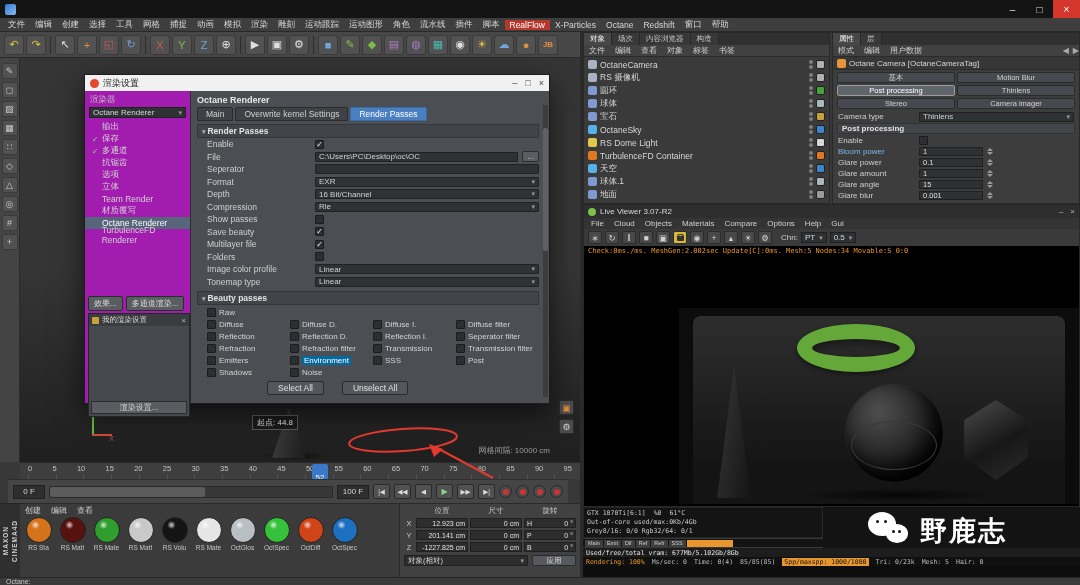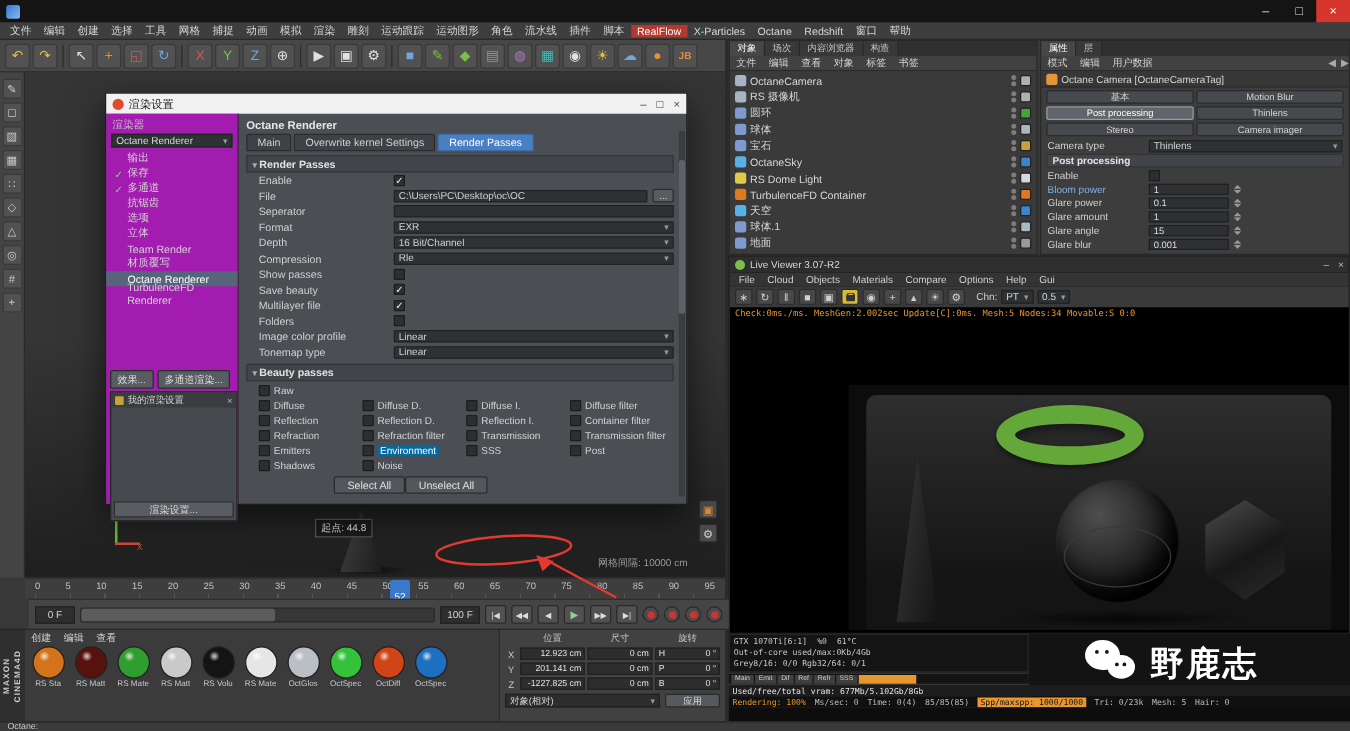--- a/index.html
+++ b/index.html
@@ -73,21 +73,21 @@
   .chk{width:9px;height:9px;background:#2c2f32;border:1px solid #1c1c1c;border-radius:1px;display:flex;align-items:center;justify-content:center;font-size:8px;color:#f0f0f0;flex:none}
   .tfield{background:#2f3235;border:1px solid #212121;height:10px;display:flex;align-items:center;padding:0 3px;font-size:8px;color:#cfcfcf;border-radius:1px}
   .dd{background:#2f3235;border:1px solid #212121;height:10px;display:flex;align-items:center;justify-content:space-between;padding:0 3px;font-size:8px;color:#cfcfcf;border-radius:1px}
   .dd::after{content:"▾";color:#9a9a9a;font-size:7px;margin-left:4px}
   .grow{flex:1}
   .mini{padding:0 4px;font-size:8px}
   .prow{display:flex;align-items:flex-end;height:12px;padding-left:10px}
   .pcell{width:83px;display:flex;align-items:center;gap:3px;font-size:8px;color:#d2d2d2}
   .pcell .plabel{white-space:nowrap;overflow:hidden}
   .pcell.envhl .plabel{background:#0369a1;color:#fff;padding:0 2px}
-  .dlg-actions{display:flex;gap:0;padding:4px 0 0 70px}
+  .dlg-actions{display:flex;gap:18px;padding:4px 0 0 70px}
   .btn2{background:#53575b;border:1px solid #2b2b2b;border-radius:2px;padding:1px 10px;font-size:8.5px;color:#e0e0e0}
   .dlg-scroll{position:absolute;right:1px;top:30px;bottom:6px;width:5px;background:#3a3d40}
   .dlg-thumb{position:absolute;top:8%;height:42%;width:100%;background:#5e6266;border-radius:2px}
   .annot{position:absolute;left:240px;top:345px;width:190px;height:62px;z-index:9;pointer-events:none}
   
   .vdiv{position:absolute;left:580px;top:32px;width:3px;height:545px;background:#2b2b2b}
   .om{position:absolute;left:583px;top:32px;width:247px;height:172px;background:#3a3a3a;border:1px solid #282828;display:flex;flex-direction:column}
   .dtabs{height:12px;display:flex;background:#303030}
   .dtab{padding:0 6px;display:flex;align-items:center;font-size:7.5px;background:#383838;border-right:1px solid #282828;color:#c6c6c6}
   .dtab.active{background:#474747;color:#fff}
@@ -140,21 +140,21 @@
   .sphere::after{content:"";position:absolute;left:6%;right:6%;top:38%;height:48%;border:1px solid #3a3a3a;border-radius:50%}
   .gem{position:absolute;left:280px;top:92px;width:74px;height:80px;background:linear-gradient(150deg,#404040 15%,#171717 55%,#2c2c2c);clip-path:polygon(50% 0,93% 25%,93% 72%,50% 100%,7% 72%,7% 25%)}
   .spike{position:absolute;left:34px;top:58px;width:42px;height:132px;background:linear-gradient(100deg,#3a3a3a,#121212);clip-path:polygon(50% 0,90% 100%,10% 100%)}
   .gshadow{position:absolute;left:120px;bottom:2px;width:200px;height:14px;background:radial-gradient(ellipse,#060606,transparent 70%)}
   
   .timeline{position:absolute;left:20px;top:462px;width:560px;height:17px;background:#3e3e3e;border-top:1px solid #2a2a2a;
     background-image:repeating-linear-gradient(90deg,#555 0 1px,transparent 1px 27.7px);background-position:8px bottom;background-size:100% 4px;background-repeat:no-repeat}
   .ticks{position:absolute;left:8px;right:8px;top:1px;display:flex;justify-content:space-between;font-size:7.5px;color:#c2c2c2}
   .marker{position:absolute;left:292px;top:1px;width:16px;height:26px;background:#3a79c9;color:#fff;font-size:8px;display:flex;align-items:center;justify-content:center;border-radius:2px}
   
-  .transport{position:absolute;left:23px;top:479px;width:560px;height:24px;background:#454545;display:flex;align-items:center;gap:4px;padding:0 5px;border-top:1px solid #2e2e2e}
+  .transport{position:absolute;left:8px;top:479px;width:560px;height:24px;background:#454545;display:flex;align-items:center;gap:4px;padding:0 5px;border-top:1px solid #2e2e2e}
   .tp-field{background:#2e2e2e;border:1px solid #212121;height:14px;min-width:32px;display:flex;align-items:center;justify-content:center;font-size:8px}
   .tp-slider{flex:1;height:12px;background:#373737;border:1px solid #292929;position:relative;border-radius:2px}
   .tp-handle{position:absolute;left:0;top:0;bottom:0;width:55%;background:#5c5c5c;border-radius:2px}
   .tpb{width:17px;height:15px;background:#515151;border:1px solid #2a2a2a;border-radius:2px;display:flex;align-items:center;justify-content:center;font-size:6.5px;color:#ddd}
   .tpb.play{color:#8fd18f;font-size:8px}
   .rec{width:13px;height:13px;border-radius:50%;background:#4a4a4a;border:1px solid #2a2a2a;display:flex;align-items:center;justify-content:center}
   .rec i{width:6px;height:6px;border-radius:50%;background:#c33}
   
   .branding{position:absolute;left:0;top:503px;width:20px;height:74px;background:#2f2f2f;display:flex;align-items:center;justify-content:center;gap:2px;border-top:1px solid #242424}
   .br-txt{writing-mode:vertical-rl;transform:rotate(180deg);font-size:6.5px;letter-spacing:1px;color:#cfcfcf;font-weight:bold}
@@ -470,21 +470,21 @@
           <span class="pcell">
               <span class="chk"></span>
               <span class="plabel">Reflection D.</span>
             </span>
           <span class="pcell">
               <span class="chk"></span>
               <span class="plabel">Reflection I.</span>
             </span>
           <span class="pcell">
               <span class="chk"></span>
-              <span class="plabel">Container filter</span>
+              <span class="plabel">Seperator filter</span>
             </span>
         </div>
         <div class="prow">
           <span class="pcell">
               <span class="chk"></span>
               <span class="plabel">Refraction</span>
             </span>
           <span class="pcell">
               <span class="chk"></span>
               <span class="plabel">Refraction filter</span>

